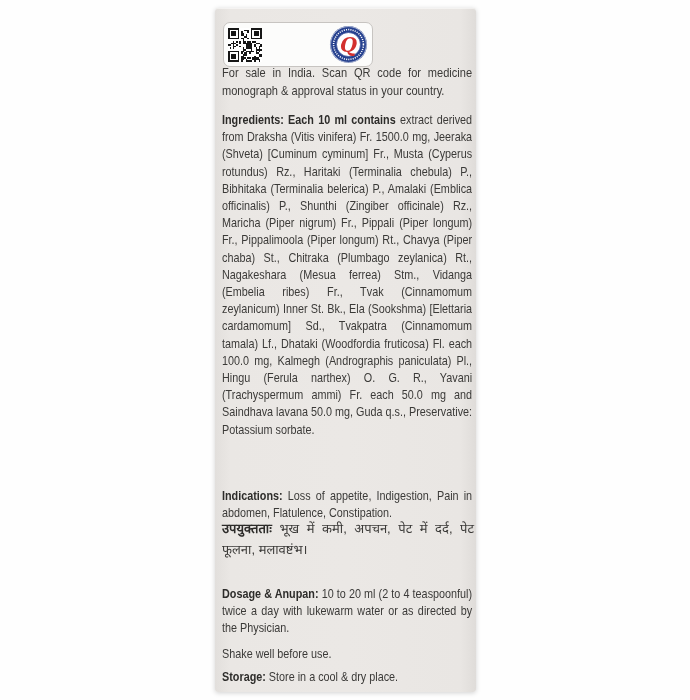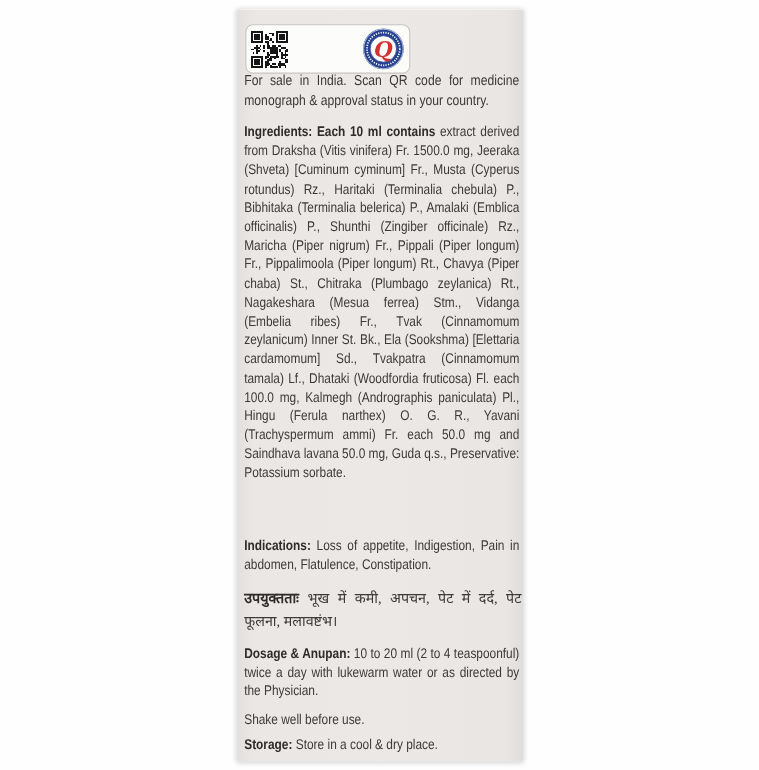--- a/index.html
+++ b/index.html
@@ -36,22 +36,22 @@
     position:absolute;left:7px;width:296px;margin:0;
     transform:scaleX(0.845);transform-origin:0 0;
     font-size:12.8px;line-height:17.2px;color:#3b3a38;
     text-align:justify;
   }
   .txt b{color:#2d2c2a;}
   .forsale{top:56px;line-height:18.2px;font-size:13.1px;}
   .ingredients{top:103px;}
   .indications{top:479px;}
   .hindi{
-    position:absolute;left:7px;top:526px;width:252px;margin:0;
-    font-family:Liberation Serif, serif;font-size:13px;line-height:20.5px;
+    position:absolute;left:7px;top:511px;width:252px;margin:0;
+    font-family:Liberation Sans, sans-serif;font-size:13px;line-height:20.5px;
     color:#3b3a38;text-align:justify;
   }
   .hindi b{color:#2d2c2a;}
   .dosage{top:577px;}
   .shake{top:637px;}
   .storage{top:660px;}
 </style>
 </head>
 <body>
 

